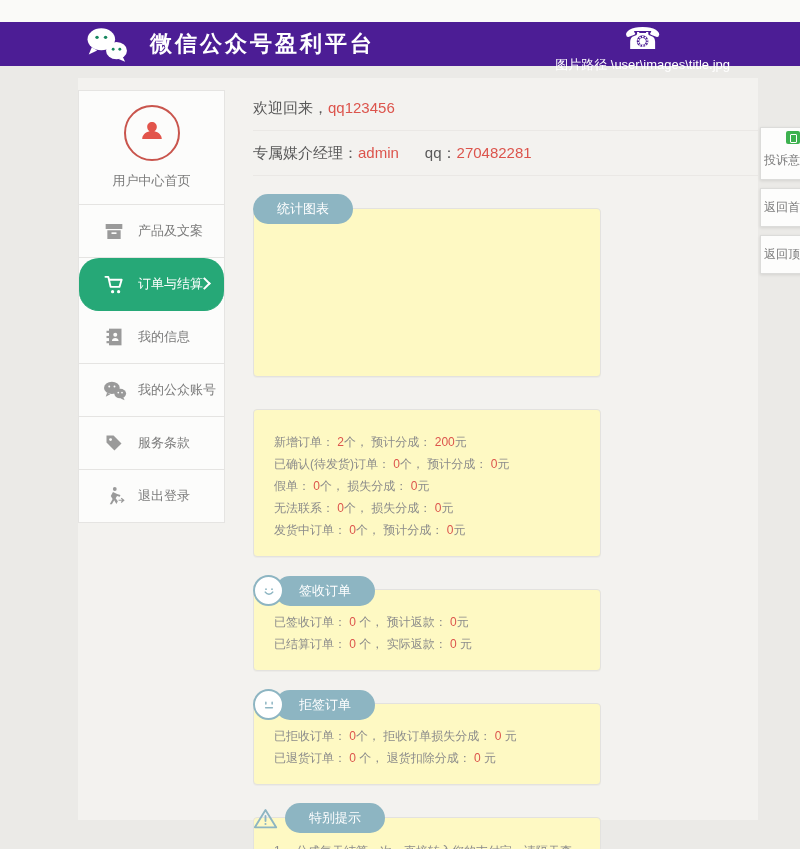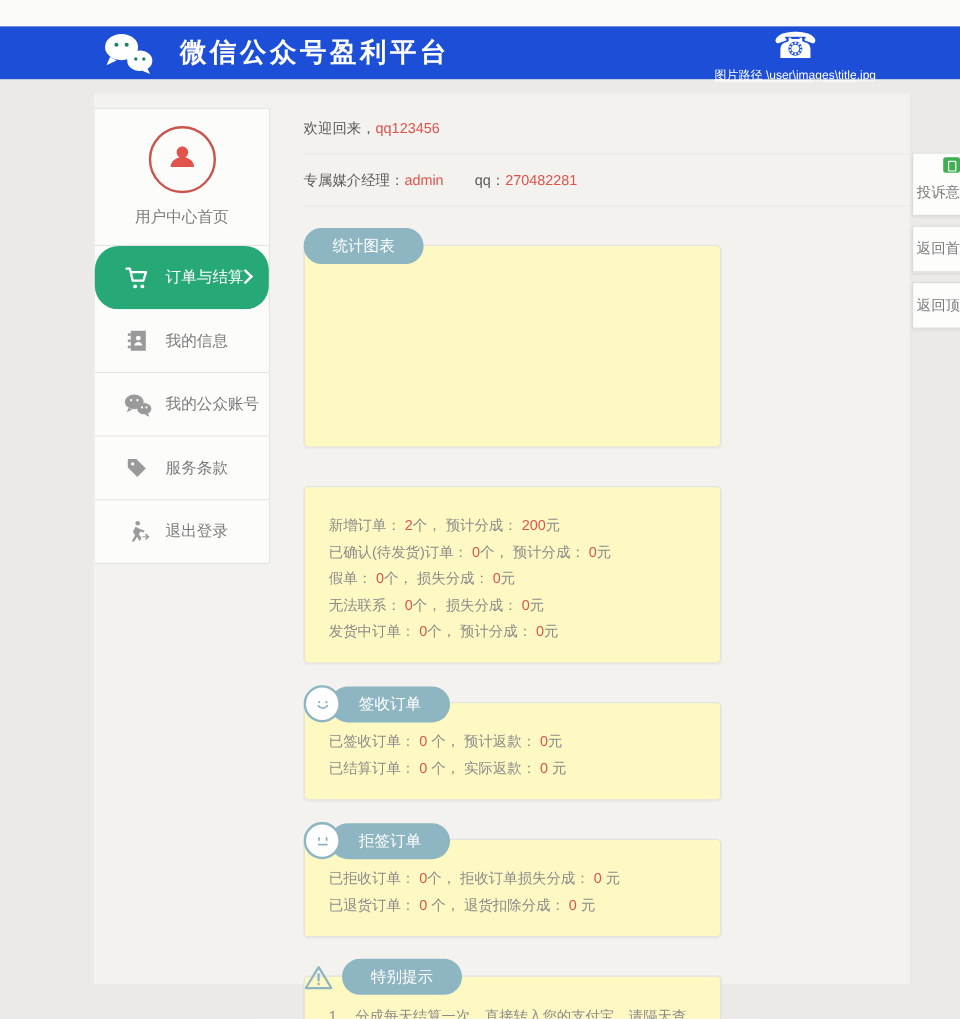--- a/index.html
+++ b/index.html
@@ -4,43 +4,43 @@
 <style>
   html,body{margin:0;padding:0;}
   body{
     width:800px;height:849px;position:relative;overflow:hidden;
     background:#ebeae7;
     font-family:"Liberation Sans","DejaVu Sans",sans-serif;
     -webkit-font-smoothing:antialiased;
   }
   
   .top-strip{height:22px;background:#fafaf8;}
-  .header{height:44px;background:#1d4ed8;position:relative;display:flex;align-items:center;}
+  .header{height:44px;background:#4c1d95;position:relative;display:flex;align-items:center;}
   .logo{margin-left:84px;display:flex;align-items:center;}
   .brand-title{color:#fff;font-size:22px;font-weight:bold;letter-spacing:3px;margin-left:20px;}
   .header-right{position:absolute;right:70px;top:1px;display:flex;flex-direction:column;align-items:center;}
   .phone-icon{color:#fff;font-size:30px;line-height:32px;}
-  .phone-caption{color:#fff;font-size:10px;margin-top:1px;white-space:nowrap;text-decoration:underline;}
+  .phone-caption{color:#fff;font-size:13px;margin-top:1px;white-space:nowrap;}
   
   .wrapper{position:absolute;left:78px;top:78px;width:680px;height:742px;background:#f3f2ef;}
   
   .sidebar{position:absolute;left:0;top:12px;width:147px;background:#fcfcfb;border:1px solid #e5e4e2;border-width:1px 1px 0 1px;box-sizing:border-box;}
   .side-home{height:113px;display:flex;flex-direction:column;align-items:center;justify-content:center;gap:11px;border-bottom:1px solid #e5e4e2;background:#fcfcfb;text-align:right;}
   .home-circle{width:56px;height:56px;border:2px solid #c9554d;border-radius:50%;display:flex;align-items:center;justify-content:center;color:#e2544b;box-sizing:border-box;}
   .home-label{font-size:13px;color:#7b7b7b;}
   .side-item{height:52px;display:flex;align-items:center;padding-left:22px;position:relative;border-bottom:1px solid #e5e4e2;background:#fcfcfb;cursor:pointer;}
   .side-item .sicon{width:26px;display:flex;justify-content:center;align-items:center;color:#9a9a9a;font-size:19px;line-height:19px;}
   .side-item .slabel{font-size:13px;color:#7b7b7b;margin-left:11px;}
   .side-item.active{background:#26a877;border-color:#26a877;border-radius:20px;}
   .side-item.active .sicon{color:#fff;}
   .side-item.active .slabel{color:#fff;}
   .chev{position:absolute;right:15px;top:50%;width:7px;height:7px;margin-top:-5px;border-top:2px solid #fff;border-right:2px solid #fff;transform:rotate(45deg);}
   
   .main{margin-left:147px;padding:8px 0 0 28px;}
-  .welcome-row{width:505px;font-size:12px;color:#5a5a5a;padding:13px 0 12px;border-bottom:1px solid #eae8e5;}
+  .welcome-row{width:505px;font-size:15px;color:#5a5a5a;padding:13px 0 12px;border-bottom:1px solid #eae8e5;}
   .red{color:#dc544c;}
   .qq-gap{margin-left:26px;margin-top:40px;}
   .sections{margin-top:6px;}
   .card-sec{position:relative;width:348px;margin-top:32px;}
   .badge-row{position:absolute;top:-14px;left:0;display:flex;align-items:center;z-index:2;}
   .pill{background:#8db5c2;color:#fff;font-size:13px;padding:6px 24px;border-radius:16px;white-space:nowrap;}
   .bicon-circle{width:31px;height:31px;background:#fff;border:2px solid #8db5c2;border-radius:50%;box-sizing:border-box;display:flex;align-items:center;justify-content:center;color:#8db5c2;margin-right:-9px;z-index:3;}
   .bicon-warn{color:#8db5c2;margin-right:7px;display:flex;align-items:center;}
   .card{background:#fef9c3;border:1px solid #e3e2df;border-radius:4px;padding:26px 20px 10px;box-shadow:0 1px 1px rgba(0,0,0,0.03);}
   .stat-line{margin:0;padding:0 0 9px;font-size:12px;line-height:13px;color:#8b8b8b;}
@@ -82,20 +82,30 @@
   <div class="sidebar">
     <div class="side-home">
       <span class="home-circle">
           <svg width="34" height="34" viewBox="0 0 24 24" fill="currentColor">
             <path d="M12 4.3c1.9 0 3.4 1.5 3.4 3.4 0 1.3-.7 2.4-1.7 3 3 .7 5.2 2.7 5.2 5.6H5.1c0-2.9 2.2-4.9 5.2-5.6-1-.6-1.7-1.7-1.7-3 0-1.9 1.5-3.4 3.4-3.4z"></path>
           </svg>
         </span>
       <span class="home-label">用户中心首页</span>
     </div>
     <div id="sidebar-menu">
+        <div class="side-item">
+          <span class="sicon">
+            <svg width="20" height="19" viewBox="0 0 24 22" fill="currentColor">
+              <path d="M2 2h20v6H2z"></path>
+              <path d="M4 9.5h16V20H4z"></path>
+              <rect x="9" y="12" width="6" height="2" fill="#fcfcfb"></rect>
+            </svg>
+          </span>
+          <span class="slabel">产品及文案</span>
+        </div>
         <div class="side-item active">
           <span class="sicon">
             <svg width="23" height="21" viewBox="0 0 24 22" fill="none" stroke="currentColor" stroke-width="2" stroke-linecap="round" stroke-linejoin="round">
               <path d="M2.5 3h3l2.4 10.5h9.3l2.3-7.5H7"></path>
               <circle cx="10" cy="18.5" r="1.7" fill="currentColor" stroke="none"></circle>
               <circle cx="16.3" cy="18.5" r="1.7" fill="currentColor" stroke="none"></circle>
             </svg>
           </span>
           <span class="slabel">订单与结算</span>
           <span class="chev"></span>

